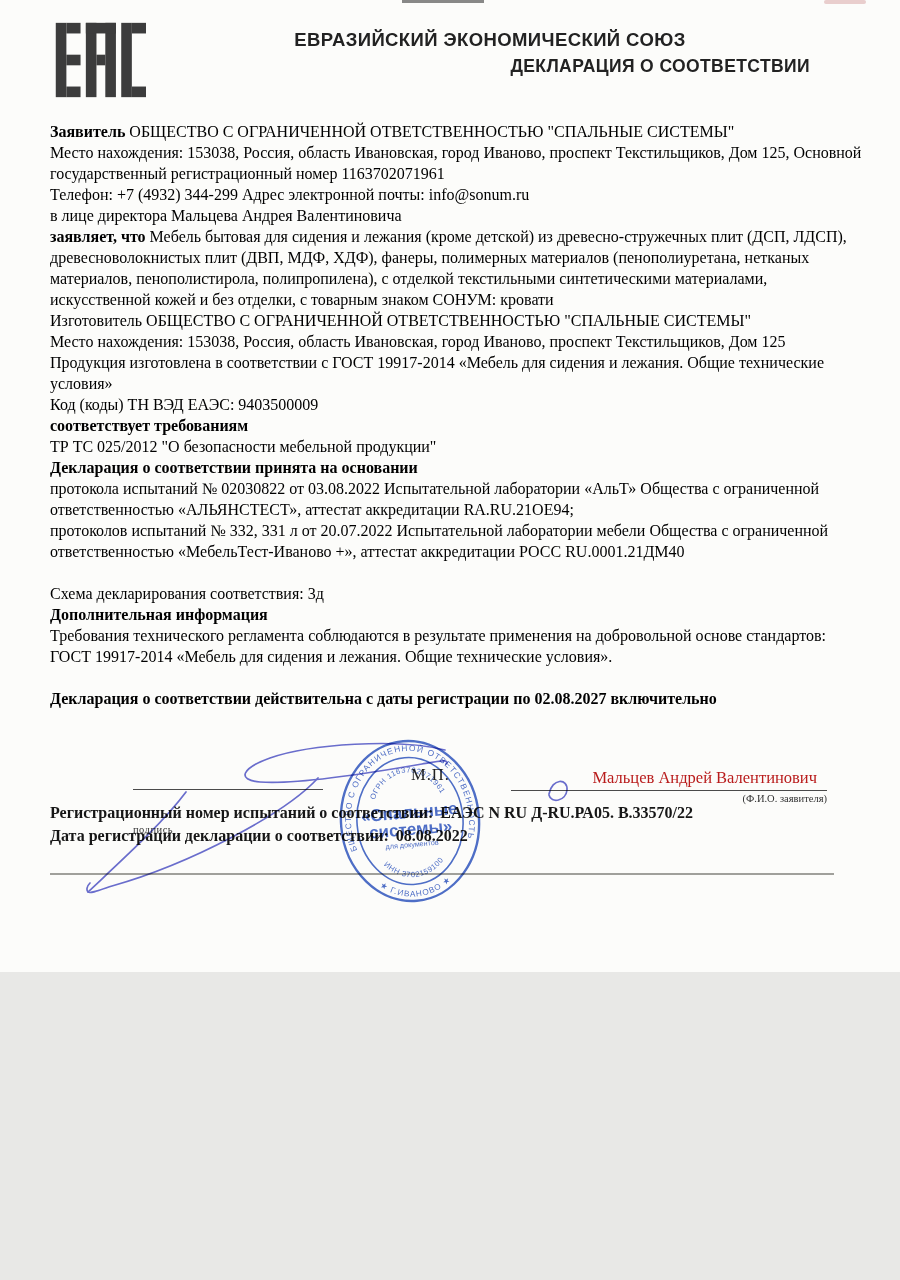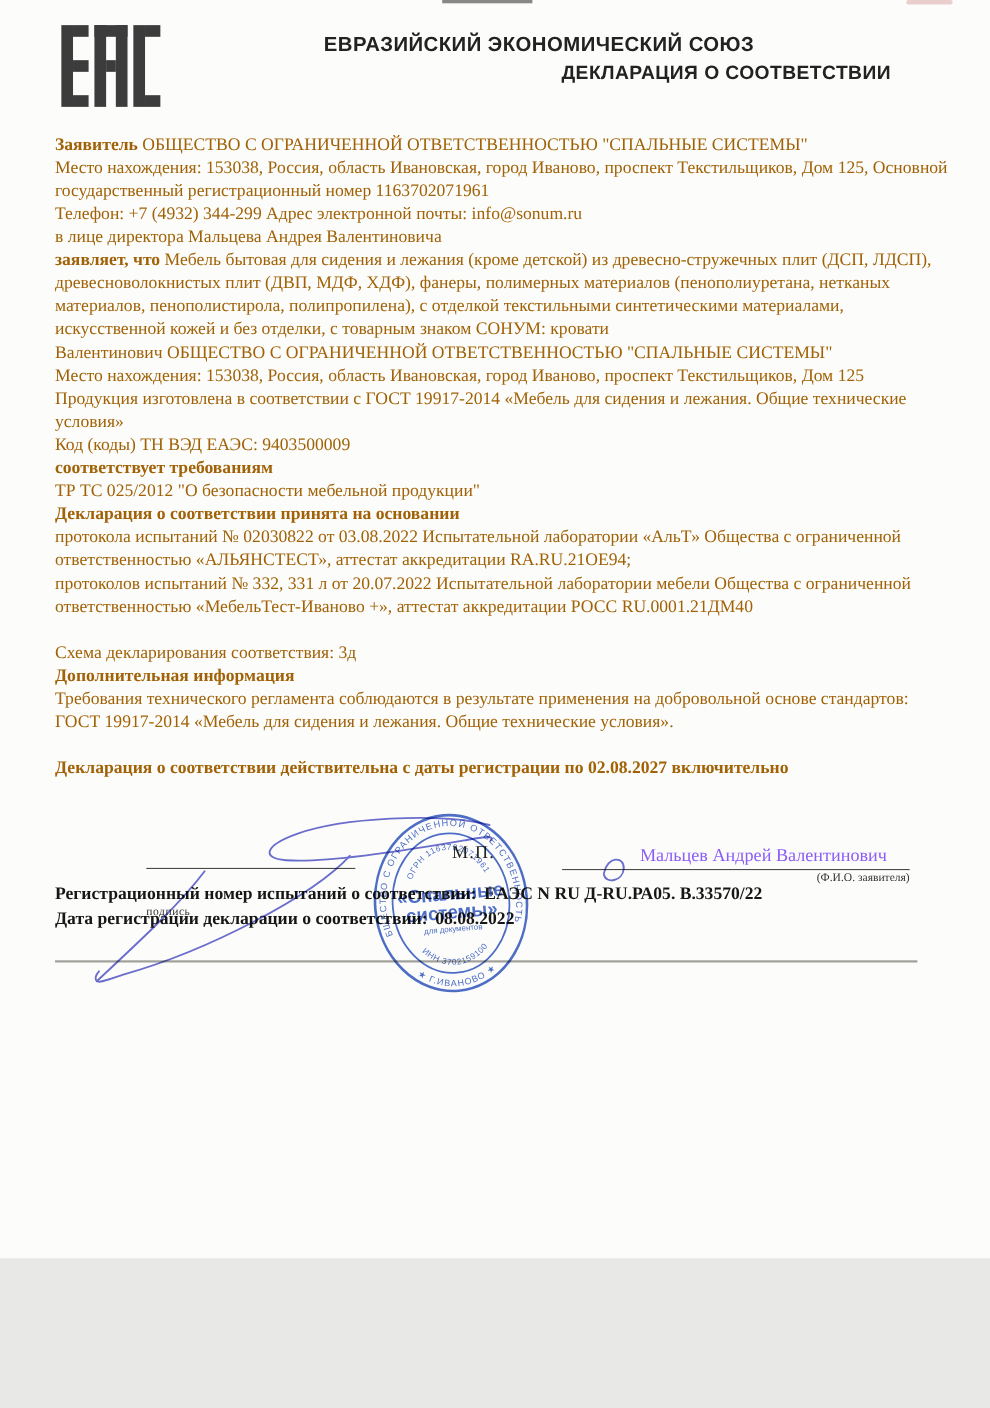--- a/index.html
+++ b/index.html
@@ -1,19 +1,19 @@
 <!DOCTYPE html>
 <html><head>
 <meta charset="utf-8">
 <style>
   html,body{margin:0;padding:0;}
   body{background:#e8e8e6;}
   .page{
     position:relative;
-    width:900px;height:1144px;
+    width:900px;height:972px;
     margin:0 auto;
     background:#fcfcfa;
     overflow:hidden;
     font-family:"Liberation Serif", serif;
     color:#1e1e1e;
   }
   
   .artifact-top{position:absolute;left:402px;top:0;width:82px;height:3px;background:#4a4a4a;opacity:.65;}
   .artifact-pink{position:absolute;left:824px;top:0;width:42px;height:4px;background:#d9a8a8;opacity:.55;border-radius:2px;}
   
@@ -21,28 +21,28 @@
   .header-titles{
     position:absolute;left:170px;top:26px;width:640px;
     text-align:center;
     font-family:"Liberation Sans", sans-serif;
     font-weight:bold;color:#222;
   }
   .header-titles .t1{font-size:18.5px;line-height:27px;letter-spacing:.4px;}
   .header-titles .t2{font-size:17.5px;line-height:26px;letter-spacing:.4px;text-align:right;}
   
   .doc-body{position:absolute;left:50px;top:121px;width:818px;}
-  .para{margin:0;font-size:16px;line-height:21px;color:#a16207;text-align:left;}
+  .para{margin:0;font-size:16px;line-height:21px;color:#000000;text-align:left;}
   .para.gap{margin-top:21px;}
   .b{font-weight:bold;}
   
   .sig-line{position:absolute;left:133px;top:789px;width:190px;border-top:1.6px solid #4a4a4a;}
   .sig-caption{position:absolute;left:133px;top:824px;width:190px;text-align:left;font-size:10.5px;color:#333;letter-spacing:.5px;}
   .mp-label{position:absolute;left:411px;top:765px;font-size:16.5px;letter-spacing:1px;color:#222;}
-  .fio-name{position:absolute;left:538px;top:768px;width:312px;text-align:center;font-size:16.5px;color:#8b5cf6;}
+  .fio-name{position:absolute;left:505px;top:768px;width:312px;text-align:right;font-size:16.5px;color:#b91c1c;}
   .fio-line{position:absolute;left:511px;top:790px;width:316px;border-top:1.6px solid #4a4a4a;}
   .fio-caption{position:absolute;left:511px;top:793px;width:316px;text-align:right;font-size:10.5px;color:#333;}
   .reg-number{position:absolute;left:50px;top:804px;font-size:16px;font-weight:bold;color:#161616;}
   .reg-date{position:absolute;left:50px;top:827px;font-size:16px;font-weight:bold;color:#161616;}
   .reg-number .val,.reg-date .val{margin-left:7px;}
   .bottom-rule{position:absolute;left:50px;top:873px;width:784px;height:2px;background:#8f8f8a;opacity:.85;}
   
   .signature-svg{position:absolute;left:60px;top:728px;mix-blend-mode:multiply;opacity:.9;}
   .stamp-svg{position:absolute;left:330px;top:731px;mix-blend-mode:multiply;opacity:.9;transform:rotate(-5deg);}
   .stamp-svg text{font-family:"Liberation Sans", sans-serif;fill:#3b5fc4;}
@@ -79,21 +79,21 @@
     <div class="t1">ЕВРАЗИЙСКИЙ ЭКОНОМИЧЕСКИЙ СОЮЗ</div>
     <div class="t2">ДЕКЛАРАЦИЯ О СООТВЕТСТВИИ</div>
   </div>
 
   <div class="doc-body">
       <p class="para"><span class="b">Заявитель </span><span>ОБЩЕСТВО С ОГРАНИЧЕННОЙ ОТВЕТСТВЕННОСТЬЮ "СПАЛЬНЫЕ СИСТЕМЫ"</span></p>
       <p class="para"><span>Место нахождения: 153038, Россия, область Ивановская, город Иваново, проспект Текстильщиков, Дом 125, Основной государственный регистрационный номер 1163702071961</span></p>
       <p class="para"><span>Телефон: +7 (4932) 344-299 Адрес электронной почты: info@sonum.ru</span></p>
       <p class="para"><span>в лице директора Мальцева Андрея Валентиновича</span></p>
       <p class="para"><span class="b">заявляет, что </span><span>Мебель бытовая для сидения и лежания (кроме детской) из древесно-стружечных плит (ДСП, ЛДСП), древесноволокнистых плит (ДВП, МДФ, ХДФ), фанеры, полимерных материалов (пенополиуретана, нетканых материалов, пенополистирола, полипропилена), с отделкой текстильными синтетическими материалами, искусственной кожей и без отделки, с товарным знаком СОНУМ: кровати</span></p>
-      <p class="para"><span>Валентинович ОБЩЕСТВО С ОГРАНИЧЕННОЙ ОТВЕТСТВЕННОСТЬЮ "СПАЛЬНЫЕ СИСТЕМЫ"</span></p>
+      <p class="para"><span>Изготовитель ОБЩЕСТВО С ОГРАНИЧЕННОЙ ОТВЕТСТВЕННОСТЬЮ "СПАЛЬНЫЕ СИСТЕМЫ"</span></p>
       <p class="para"><span>Место нахождения: 153038, Россия, область Ивановская, город Иваново, проспект Текстильщиков, Дом 125</span></p>
       <p class="para"><span>Продукция изготовлена в соответствии с ГОСТ 19917-2014 «Мебель для сидения и лежания. Общие технические условия»</span></p>
       <p class="para"><span>Код (коды) ТН ВЭД ЕАЭС: 9403500009</span></p>
       <p class="para"><span class="b">соответствует требованиям</span></p>
       <p class="para"><span>ТР ТС 025/2012 "О безопасности мебельной продукции"</span></p>
       <p class="para"><span class="b">Декларация о соответствии принята на основании</span></p>
       <p class="para"><span>протокола испытаний № 02030822 от 03.08.2022 Испытательной лаборатории «АльТ» Общества с ограниченной ответственностью «АЛЬЯНСТЕСТ», аттестат аккредитации RA.RU.21ОЕ94;</span></p>
       <p class="para"><span>протоколов испытаний № 332, 331 л от 20.07.2022 Испытательной лаборатории мебели Общества с ограниченной ответственностью «МебельТест-Иваново +», аттестат аккредитации РОСС RU.0001.21ДМ40</span></p>
       <p class="para gap"><span>Схема декларирования соответствия: 3д</span></p>
       <p class="para"><span class="b">Дополнительная информация</span></p>

